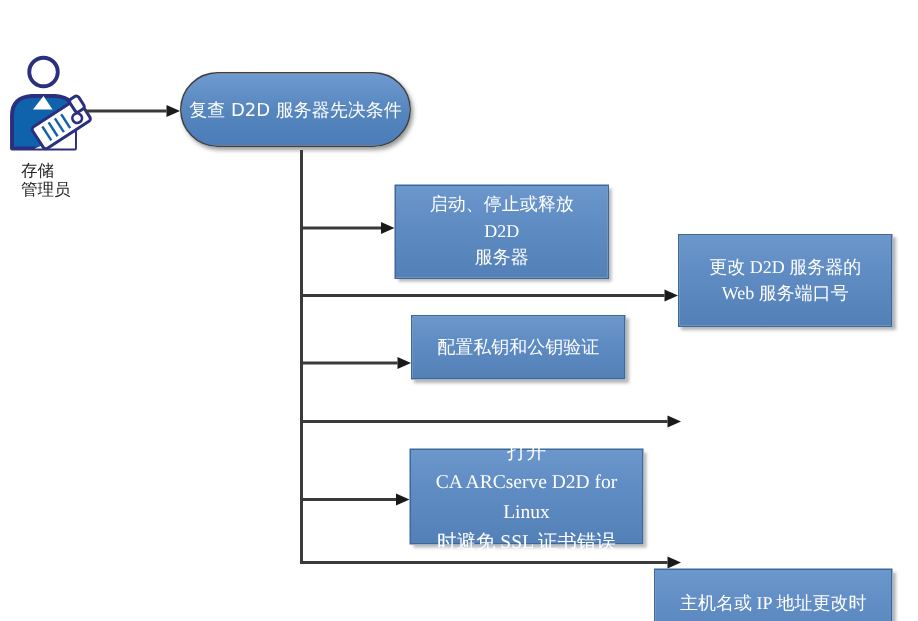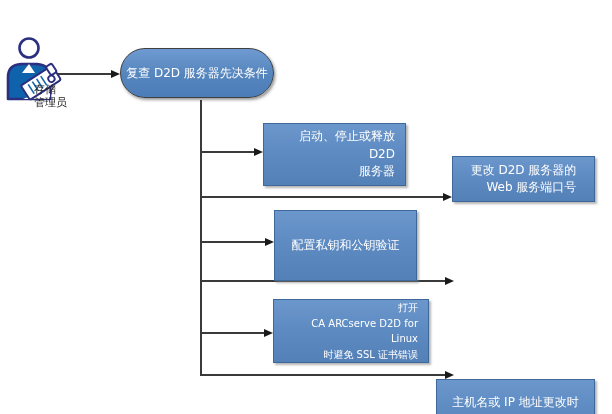--- a/index.html
+++ b/index.html
@@ -5,45 +5,45 @@
   html,body{margin:0;padding:0;background:#ffffff;}
   .canvas{
     position:relative;width:612px;height:414px;background:#ffffff;overflow:hidden;
     font-family:"DejaVu Sans","Liberation Sans",sans-serif;
   }
   .title{
     position:absolute;left:130px;top:6px;width:245px;text-align:center;
     font-size:13px;color:#3a3a3a;letter-spacing:1px;white-space:nowrap;
   }
   .actor-label{
-    position:absolute;left:14px;top:84px;width:60px;
-    font-size:11px;line-height:12.5px;color:#222222;white-space:pre-line;margin-left:20px;
+    position:absolute;left:14px;top:108px;width:60px;
+    font-size:11px;line-height:12.5px;color:#222222;white-space:pre-line;
   }
   .stadium{
     position:absolute;left:120px;top:48px;width:154px;height:50px;box-sizing:border-box;
     border:1.5px solid #3f3f3f;border-radius:26px;
     background:linear-gradient(180deg,#6e9ad0 0%,#5585bd 55%,#4d7db9 100%);
     box-shadow:1.5px 2px 3px rgba(70,70,70,0.55);
     color:#ffffff;font-size:12px;display:flex;align-items:center;justify-content:center;
     text-align:center;padding:0 6px;white-space:nowrap;cursor:pointer;
   }
   .box{
     position:absolute;box-sizing:border-box;
     border:1px solid #3d6899;
     background:linear-gradient(180deg,#6b97cc 0%,#5e8bc2 45%,#5480b8 100%);
     box-shadow:2px 2px 2px rgba(120,120,120,0.55);
     color:#ffffff;font-size:12px;line-height:1.45;
-    display:flex;align-items:center;justify-content:center;text-align:right;
-    white-space:pre-line;padding:10px;cursor:pointer;
+    display:flex;align-items:center;justify-content:center;text-align:center;
+    white-space:pre-line;padding:10px;cursor:pointer;font-family:Liberation Serif, serif;
   }
   .b1{left:263px;top:123px;width:143px;height:63px;}
-  .b2{left:452px;top:156px;width:143px;height:46px;}
-  .b3{left:274px;top:210px;width:143px;height:71px;}
+  .b2{left:452px;top:156px;width:143px;height:62px;}
+  .b3{left:274px;top:210px;width:143px;height:43px;}
   .b4{left:454px;top:251px;width:143px;height:62px;}
-  .b5{left:273px;top:299px;width:156px;height:64px;font-size:10px;line-height:1.55;}
+  .b5{left:273px;top:299px;width:156px;height:64px;font-size:13px;line-height:1.55;}
   .b6{left:436px;top:343px;width:159px;height:65px;margin-top:36px;}
   .hline{position:absolute;height:1.5px;background:#3a3a3a;}
   .vline{position:absolute;width:1.5px;background:#3a3a3a;}
   .arrow{
     position:absolute;width:0;height:0;
     border-top:4px solid transparent;border-bottom:4px solid transparent;
     border-left:9px solid #1a1a1a;
   }
   .actor-svg{position:absolute;left:3px;top:36px;}
 </style>

